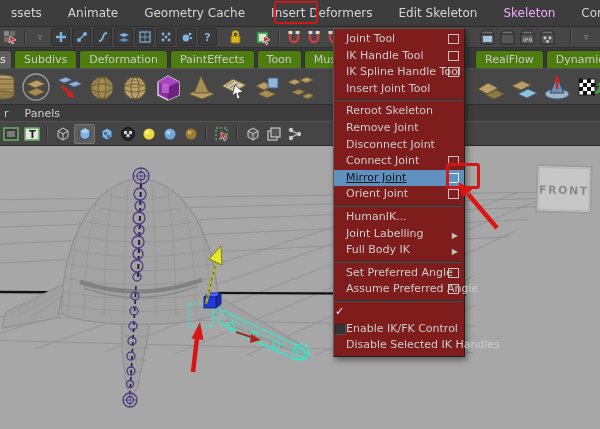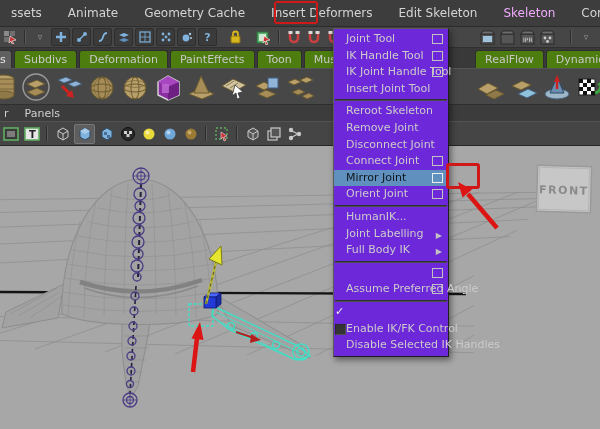--- a/index.html
+++ b/index.html
@@ -46,26 +46,26 @@
               border-bottom:1px solid #262626;display:flex;align-items:center;}
   .pt-ic{width:19px;height:18px;margin:0 1px;display:flex;align-items:center;justify-content:center;
          border-radius:2px;}
   .pt-ic.active{background:#5e5e5e;border:1px solid #777;}
   .pt-div{width:1px;height:15px;background:#2e2e2e;border-right:1px solid #5a5a5a;margin:0 4px;}
 
   
   #viewport{top:146px;height:283px;background:#a7a7a7;}
 
   
-  #skelmenu{position:absolute;left:333px;top:28px;width:116px;background:#6d28d9;
+  #skelmenu{position:absolute;left:333px;top:28px;width:132px;background:#7f1d1d;
             border:1px solid #5a5a5a;border-right-color:#1f1f1f;border-bottom-color:#1f1f1f;
             box-shadow:2px 3px 6px rgba(0,0,0,.45);padding:2px 0;z-index:30;box-sizing:border-box;}
   .mi{position:relative;height:16.6px;line-height:16.6px;font-size:11px;color:#cbcbcb;
       padding-left:12px;white-space:nowrap;}
-  .mi.hl{background:#6090bd;color:#10161d;}
+  .mi.hl{background:#6090bd;color:#10161d;text-decoration:underline;}
   .obox{position:absolute;right:5px;top:3px;width:9px;height:8px;border:1px solid #c2c2c2;
         background:transparent;}
   .mi.hl .obox{border-color:#e9eef3;}
   .subarrow{position:absolute;right:6px;top:2px;color:#c2c2c2;font-size:8px;}
   .check{position:absolute;left:1px;top:0;color:#f2f2f2;font-size:11px;font-weight:bold;}
   .uncheck{position:absolute;left:1px;top:3px;width:9px;height:9px;background:#343434;
            border:1px solid #2a2a2a;border-bottom-color:#4e4e4e;border-right-color:#4e4e4e;}
   .msep{height:0;border-top:1px solid #303030;border-bottom:1px solid #4e4e4e;margin:2px 1px;}
 
   
@@ -555,35 +555,35 @@
     <rect x="537" y="20" width="54" height="46" fill="#c7c7c7" stroke="#9a9a9a" stroke-width="1.5"></rect>
     <rect x="539" y="22" width="50" height="42" fill="none" stroke="#b5b5b5" stroke-width="1"></rect>
     <text x="564" y="48" text-anchor="middle" font-size="11" font-weight="bold" letter-spacing="1.5" fill="#8a8a8a">FRONT</text>
   </g>
 </svg>
 </div>
 
 <div id="skelmenu">
   <div class="mi"><span>Joint Tool</span><span class="obox"></span></div>
   <div class="mi"><span>IK Handle Tool</span><span class="obox"></span></div>
-  <div class="mi"><span>IK Joint Handle Tool</span><span class="obox"></span></div>
+  <div class="mi"><span>IK Spline Handle Tool</span><span class="obox"></span></div>
   <div class="mi"><span>Insert Joint Tool</span></div>
   <div class="msep"></div>
   <div class="mi"><span>Reroot Skeleton</span></div>
   <div class="mi"><span>Remove Joint</span></div>
   <div class="mi"><span>Disconnect Joint</span></div>
   <div class="mi"><span>Connect Joint</span><span class="obox"></span></div>
   <div class="mi hl"><span>Mirror Joint</span><span class="obox"></span></div>
   <div class="mi"><span>Orient Joint</span><span class="obox"></span></div>
   <div class="msep"></div>
   <div class="mi"><span>HumanIK...</span></div>
   <div class="mi"><span>Joint Labelling</span><span class="subarrow">▶</span></div>
   <div class="mi"><span>Full Body IK</span><span class="subarrow">▶</span></div>
   <div class="msep"></div>
-  <div class="mi"><span class="obox"></span></div>
+  <div class="mi"><span>Set Preferred Angle</span><span class="obox"></span></div>
   <div class="mi"><span>Assume Preferred Angle</span><span class="obox"></span></div>
   <div class="msep"></div>
   <div class="mi"><span class="check">✓</span></div>
   <div class="mi"><span class="uncheck"></span><span>Enable IK/FK Control</span></div>
   <div class="mi"><span>Disable Selected IK Handles</span></div>
 </div>
 
 <div class="red-box" id="anno-skeleton"></div>
 <div class="red-box" id="anno-optionbox"></div>
 <svg id="overlay">

